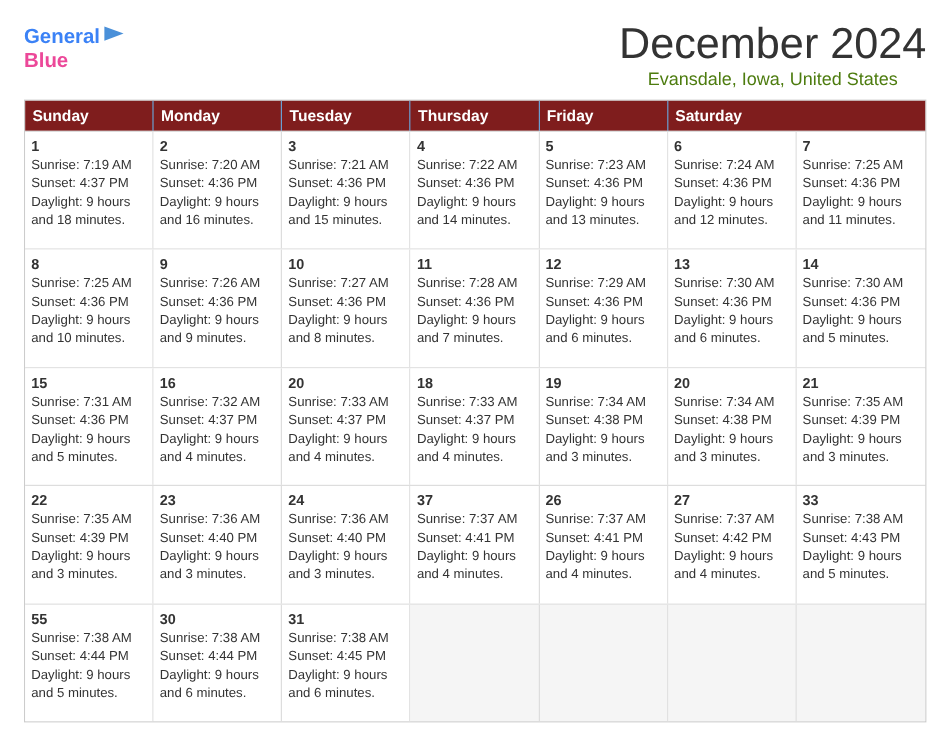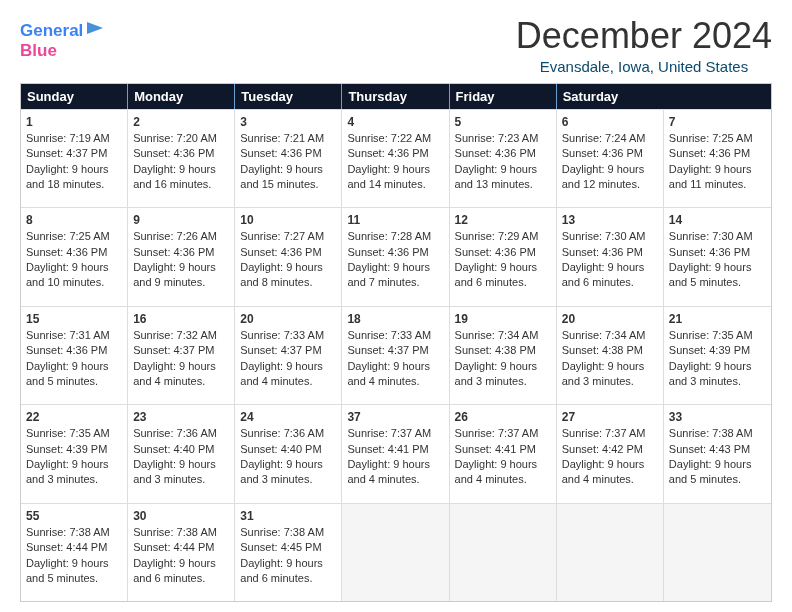--- a/index.html
+++ b/index.html
@@ -32,33 +32,33 @@
       text-align: center;
     }
     .month-title {
       font-size: 36px;
       font-weight: 300;
       color: #333;
       line-height: 1.1;
     }
     .location {
       font-size: 15px;
-      color: #0c4a6e;
+      color: #4d7c0f;
       margin-top: 2px;
     }
     .calendar {
       flex: 1;
       display: flex;
       flex-direction: column;
       border: 1px solid #ccc;
     }
     .cal-header-row {
       display: grid;
       grid-template-columns: repeat(7, 1fr);
-      background: #0f172a;
+      background: #7f1d1d;
     }
     .cal-header-cell {
       color: #fff;
       font-size: 13px;
       font-weight: bold;
       padding: 5px 6px;
       text-align: left;
       border-right: 1px solid #6a9fd1;
     }
     .cal-header-cell:last-child { border-right: none; }

